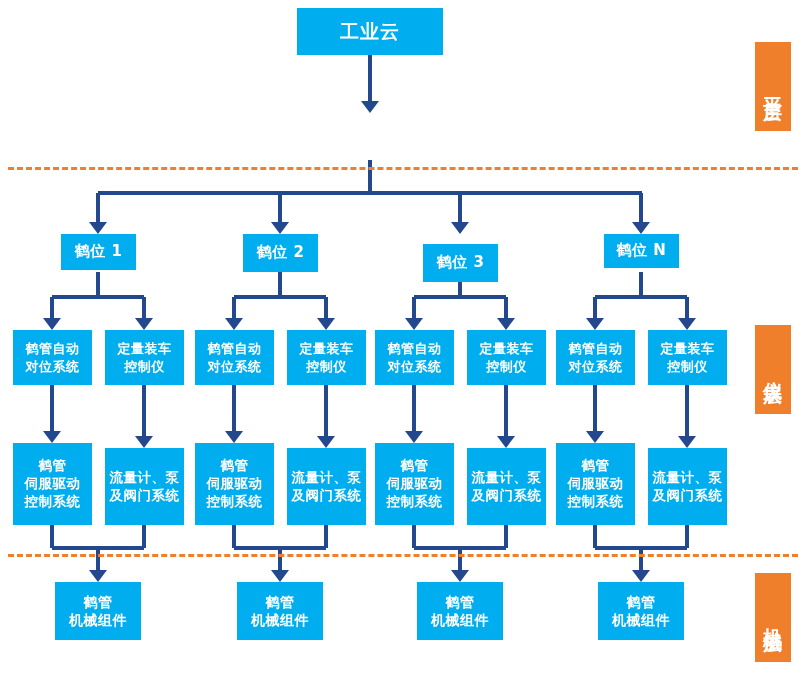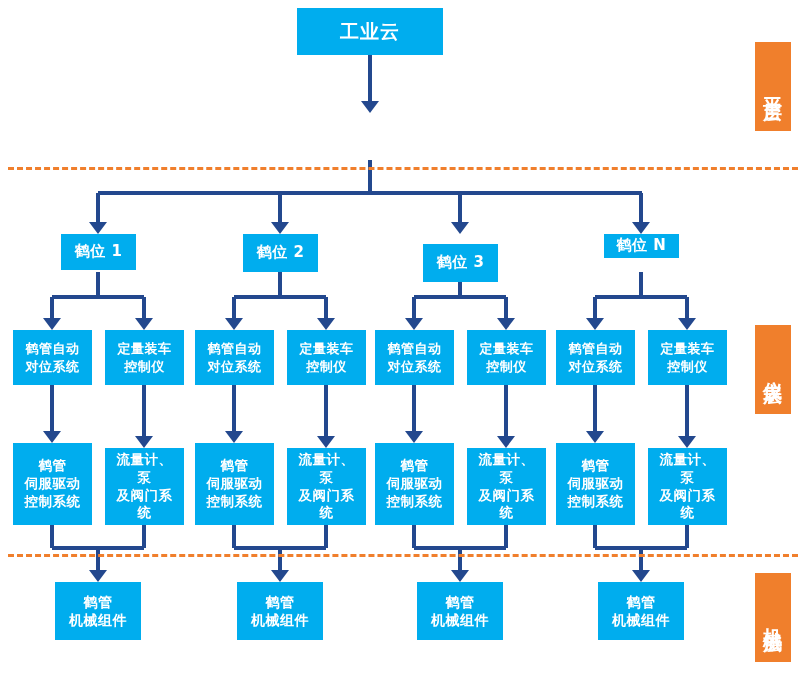--- a/index.html
+++ b/index.html
@@ -21,21 +21,21 @@
     background: #00ADEE;
     color: #ffffff;
     display: flex;
     align-items: center;
     justify-content: center;
     text-align: center;
     line-height: 1.32;
     font-weight: 700;
     letter-spacing: .5px;
     box-sizing: border-box;
-    padding: 2px 10px;
+    padding: 2px 3px;
     white-space: pre-line;
   }
   .node.top      { font-size: 19px; letter-spacing: 1px; }
   .node.station  { font-size: 15px; }
   .node.instr    { font-size: 13px; }
   .node.device   { font-size: 13.5px; }
   .node.mech     { font-size: 14px; }
 
   .layer-tag {
     position: absolute;
@@ -136,21 +136,21 @@
 
   <div class="divider" style="left:8px; top:167px; width:790px;"></div>
   <div class="divider" style="left:8px; top:554px; width:790px;"></div>
 
   <div class="node top" style="left:297px; top:8px; width:146px; height:47px;">工业云</div>
 
 
   <div class="node station" style="left:61px; top:234px; width:75px; height:36px;">鹤位 1</div>
   <div class="node station" style="left:243px; top:234px; width:75px; height:38px;text-align:center;">鹤位 2</div>
   <div class="node station" style="left:423px; top:244px; width:75px; height:38px;">鹤位 3</div>
-  <div class="node station" style="left:604px; top:234px; width:75px; height:24px;">鹤位 N</div>
+  <div class="node station" style="left:604px; top:234px; width:75px; height:34px;">鹤位 N</div>
 
   <div class="node instr" style="left:13px; top:330px; width:79px; height:55px;">鹤管自动
 对位系统</div>
   <div class="node instr" style="left:105px; top:330px; width:79px; height:55px;">定量装车
 控制仪</div>
 
   <div class="node instr" style="left:195px; top:330px; width:79px; height:55px;">鹤管自动
 对位系统</div>
   <div class="node instr" style="left:287px; top:330px; width:79px; height:55px;">定量装车
 控制仪</div>

